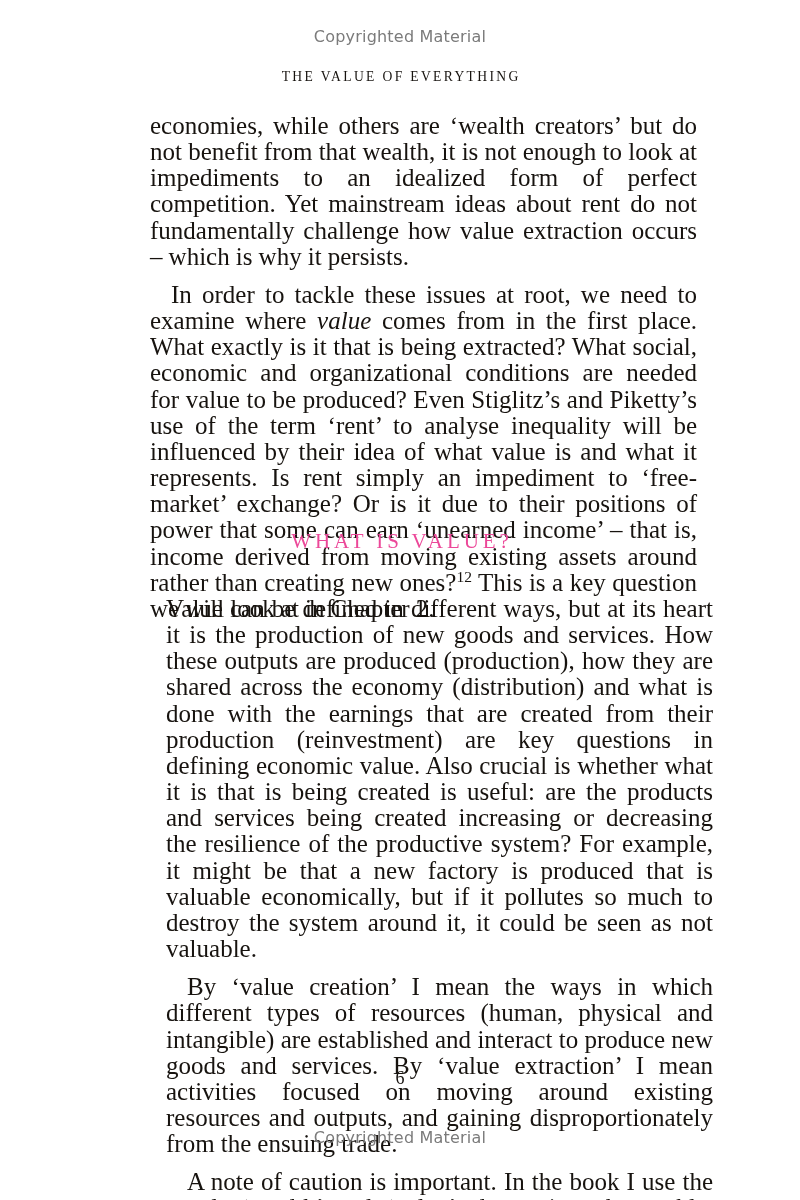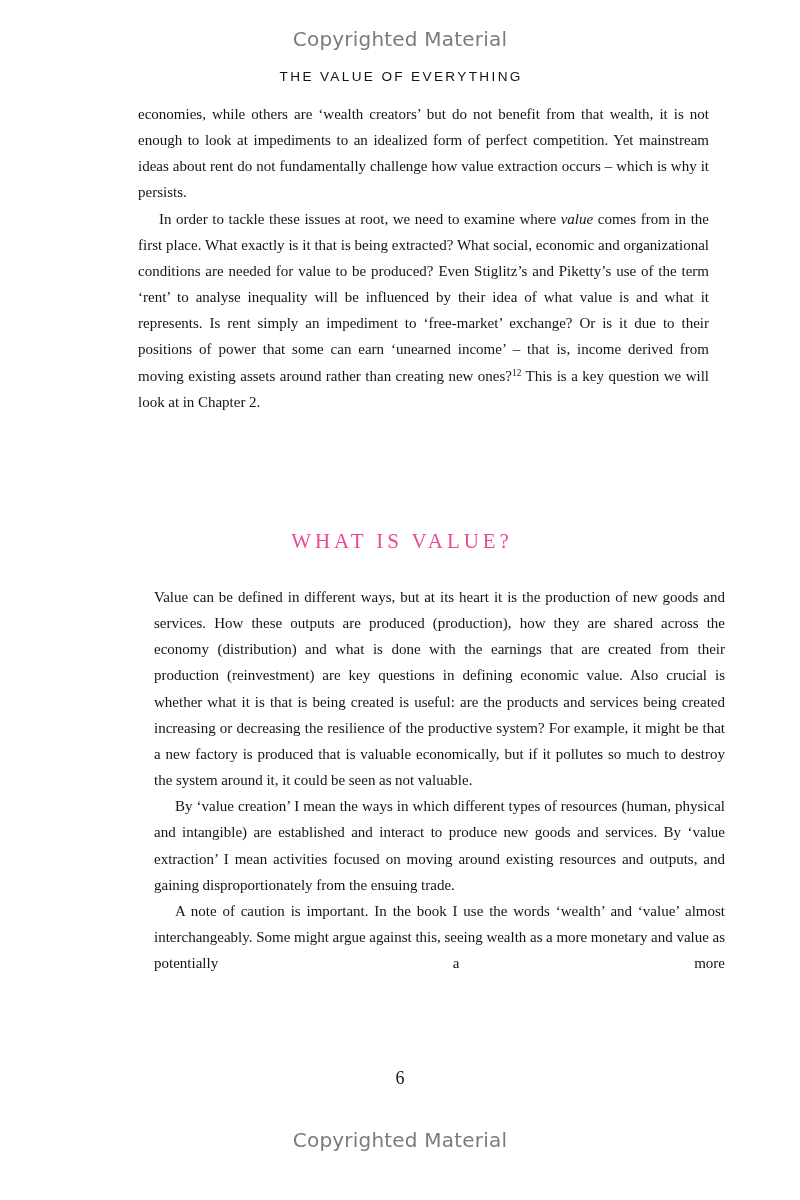--- a/index.html
+++ b/index.html
@@ -23,54 +23,54 @@
     box-sizing: border-box;
   }
 
   
   .watermark {
     position: absolute;
     left: 0;
     width: 800px;
     text-align: center;
     font-family: "DejaVu Sans", "Liberation Sans", sans-serif;
-    font-size: 20px;
+    font-size: 16px;
     letter-spacing: 0.2px;
     color: #7b7b7b;
     user-select: none;
   }
   .watermark-top { top: 27px; }
   .watermark-bottom { top: 1128px; }
 
   
   .running-head {
     position: absolute;
     left: 0;
     top: 69px;
     width: 800px;
     text-align: center;
-    font-family: Liberation Sans, sans-serif;
+    font-family: Liberation Serif, serif;
     font-size: 13.6px;
     letter-spacing: 2.35px;
     color: #17130f;
     text-transform: uppercase;
     text-indent: 2.35px;
   }
 
   
   .textblock {
     position: absolute;
     left: 138px;
     top: 101px;
     width: 571px;
   }
 
   p.body-par {
-    margin: 0;
-    font-size: 15px;
+    margin: 12px;
+    font-size: 25px;
     line-height: 26.15px;
     text-align: justify;
     text-justify: inter-word;
     hyphens: manual;
     -webkit-hyphens: manual;
     word-spacing: -0.15px;
     font-family: Liberation Serif, serif;
   }
   p.body-par.indent {
     text-indent: 21px;

